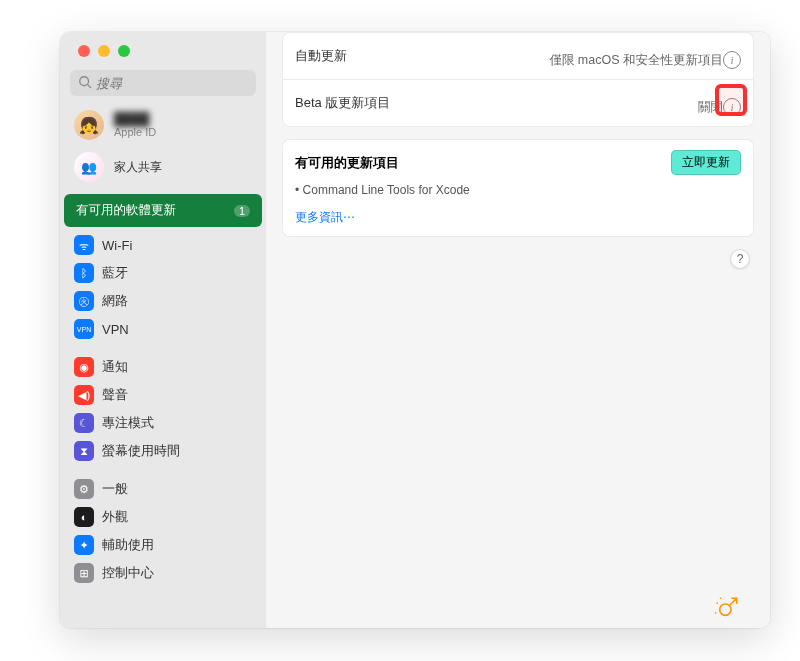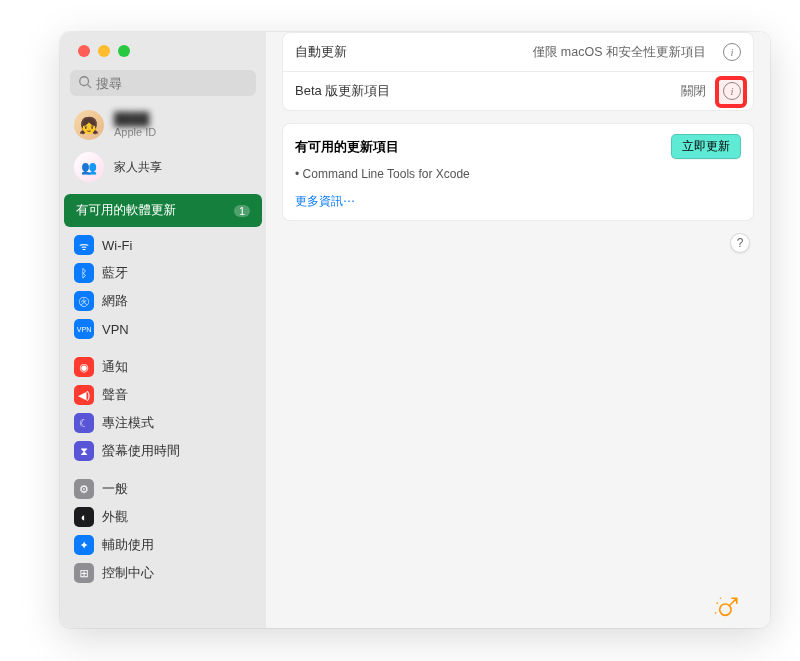--- a/index.html
+++ b/index.html
@@ -3,21 +3,21 @@
 <meta charset="utf-8">
 <style>
 * { margin: 0; padding: 0; box-sizing: border-box; font-family: -apple-system, BlinkMacSystemFont, "Helvetica Neue", sans-serif; }
 body { background: #fff; width: 800px; height: 661px; position: relative; }
 .window { position: absolute; top: 32px; left: 60px; width: 710px; height: 596px; background: #fff; border-radius: 10px; display: flex; box-shadow: 0 10px 40px rgba(0,0,0,0.15), 0 0 0 1px rgba(0,0,0,0.05); overflow: hidden; }
 .sidebar { width: 206px; background: #e8e8e8; display: flex; flex-direction: column; overflow: hidden; }
 .titlebar { height: 38px; display: flex; align-items: center; padding-left: 18px; gap: 8px; }
 .dot { width: 12px; height: 12px; border-radius: 50%; }
 .dot.red { background: #ff5f57; } .dot.yellow { background: #febc2e; } .dot.green { background: #28c840; }
 .search-wrap { padding: 0 10px 8px; }
-.search { width: 100%; height: 26px; background: rgba(0,0,0,0.06); border: none; border-radius: 6px; padding: 0 8px 0 26px; font-size: 13px; color: #000000; outline: none; }
+.search { width: 100%; height: 26px; background: rgba(0,0,0,0.06); border: none; border-radius: 6px; padding: 0 8px 0 26px; font-size: 13px; color: #000000; outline: none; font-style: italic; }
 .search-box { position: relative; }
 .search-icon { position: absolute; left: 8px; top: 5px; color: #888; }
 .account { display: flex; align-items: center; padding: 6px 14px; gap: 10px; cursor: pointer; }
 .avatar { width: 30px; height: 30px; border-radius: 50%; background: linear-gradient(135deg,#f8d7a8,#e8b888); display:flex;align-items:center;justify-content:center;font-size:16px; }
 .avatar2 { width: 30px; height: 30px; border-radius: 50%; background: linear-gradient(135deg,#fff,#fde); display:flex;align-items:center;justify-content:center;font-size:13px; }
 .acc-txt .name { font-size: 12.5px; color: #333; filter: blur(3px); }
 .acc-txt .sub { font-size: 11px; color: #888; }
 .section-label { padding: 8px 12px; font-size: 12.5px; background: #15803d; color: #fff; display: flex; justify-content: space-between; align-items: center; margin: 6px 4px 0; border-radius: 6px; }
 .badge-count { font-size: 11px; background: rgba(255,255,255,0.25); border-radius: 8px; min-width:16px; text-align:center; padding:0 5px; }
 .nav-list { padding: 4px 4px; overflow-y: auto; flex: 1; }
@@ -25,21 +25,21 @@
 .nav-icon { width: 20px; height: 20px; border-radius: 5px; display: flex; align-items: center; justify-content: center; color:#fff; font-size:11px; flex-shrink:0; }
 .ic-wifi{background:#0a7aff}.ic-bt{background:#0a7aff}.ic-net{background:#0a7aff}.ic-vpn{background:#0a7aff}
 .ic-notif{background:#ff3b30}.ic-sound{background:#ff3b30}.ic-focus{background:#5856d6}.ic-screen{background:#5856d6}
 .ic-gen{background:#8e8e93}.ic-appear{background:#1c1c1e}.ic-access{background:#0a7aff}.ic-ctrl{background:#8e8e93}
 .nav-gap { height: 10px; }
 .main { flex: 1; background: #f5f5f5; display: flex; flex-direction: column; }
 .main-header { padding: 18px 20px 12px; font-size: 15px; font-weight: 600; color: #333; }
 .panel { margin: 0 16px 12px; background: #fff; border: 1px solid rgba(0,0,0,0.08); border-radius: 8px; }
 .row { display: flex; align-items: center; justify-content: space-between; padding: 10px 12px; font-size: 13px; color: #333; position:relative; }
 .row + .row { border-top: 1px solid rgba(0,0,0,0.08); }
-.row-right { display: flex; align-items: center; gap: 17px; color: #666; font-size: 12.5px; }
+.row-right { display: flex; align-items: center; gap: 0; color: #666; font-size: 12.5px; margin-top: 8px; }
 .info-icon { width: 18px; height: 18px; border: 1.4px solid #888; border-radius: 50%; display:flex; align-items:center; justify-content:center; font-size:11px; font-style: italic; font-family: Georgia, serif; color: #888; cursor:pointer; }
 .highlight-box { position:absolute; right:6px; top:4px; width:32px; height:32px; border:4px solid #ff2d2d; border-radius:6px; background:rgba(255,45,45,0.08); pointer-events:none; }
 .panel-sub { padding: 10px 12px; }
 .sub-title { font-size: 13px; font-weight: 600; margin-bottom: 6px; display:flex; justify-content:space-between; align-items:center; }
 .btn-update { font-size: 12px; padding: 3px 10px; background: #5eead4; border: 1px solid rgba(0,0,0,0.15); border-radius: 5px; cursor: pointer; box-shadow: 0 1px 1px rgba(0,0,0,0.05); }
 .sub-list { font-size: 12px; color: #555; padding: 2px 0 8px; }
 .more-link { font-size: 12px; color: #0a7aff; cursor: pointer; padding-top:4px; }
 .license-panel { margin: 0 16px 12px; background: #f0f0f0; border: 1px solid rgba(0,0,0,0.06); border-radius: 8px; padding: 10px 12px; font-size: 11.5px; color: #888; line-height: 1.5; }
 .help-btn { margin: 0 20px 0 auto; width: 20px; height: 20px; border-radius: 50%; background:#fff; border:1px solid rgba(0,0,0,0.15); font-size:12px; color:#666; display:flex;align-items:center;justify-content:center; cursor:pointer; box-shadow:0 1px 2px rgba(0,0,0,0.08); }
 .watermark { position: absolute; bottom: 40px; right: 60px; display:flex; align-items:center; gap:6px; font-size:14px; color:#dc6a6a; }

